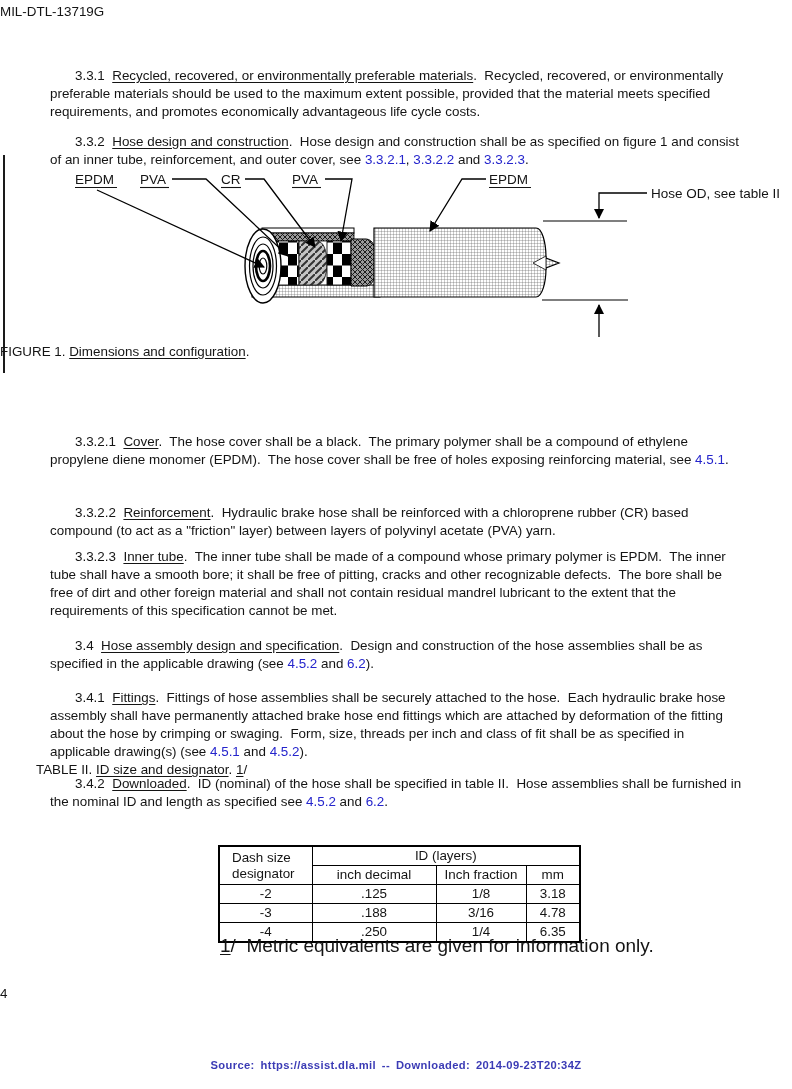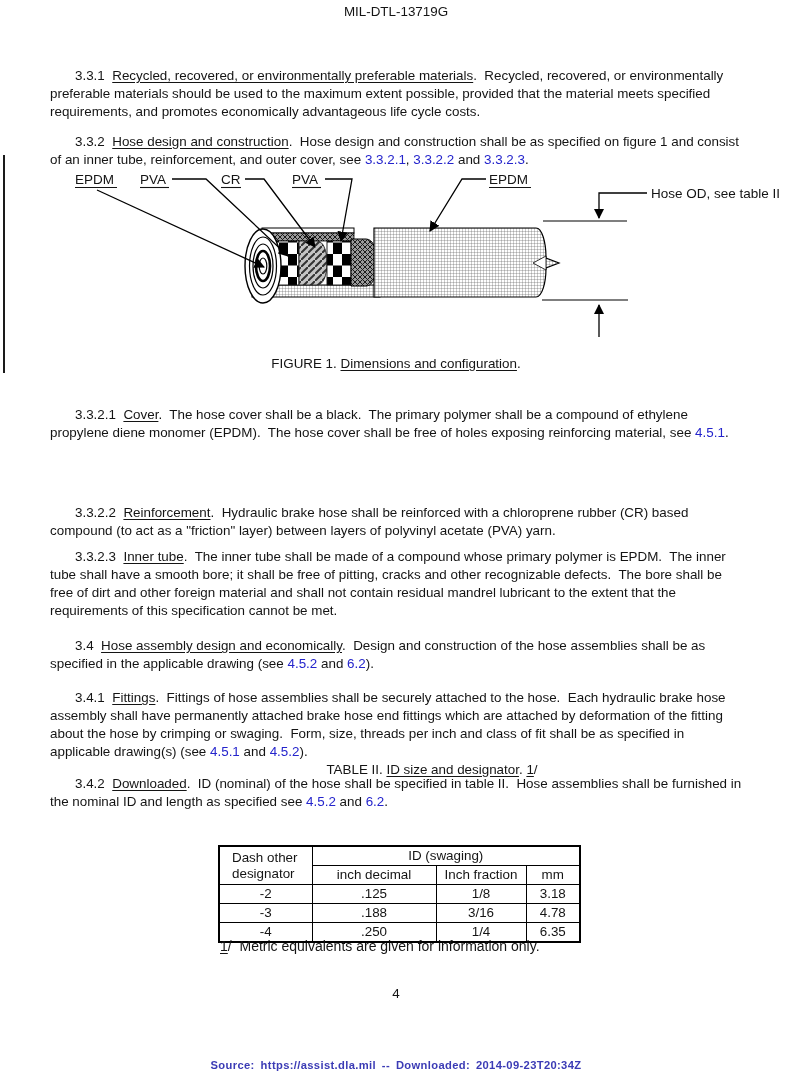--- a/index.html
+++ b/index.html
@@ -2,52 +2,52 @@
 <html style="--link-blue: #2424cc; --footer-blue: #3b3bb5;"><head>
 <meta charset="utf-8">
 <style>
   html,body{margin:0;padding:0;background:#ffffff;}
   .page{position:relative;width:792px;height:1089px;background:#fff;overflow:hidden;
         font-family:"Liberation Sans",sans-serif;color:#141414;}
   .para{position:absolute;left:50px;width:694px;font-size:13.4px;line-height:18px;
         text-indent:25px;white-space:pre-wrap;margin-top:36px;}
   .u{text-decoration:underline;text-underline-offset:2px;}
   .lnk{color:var(--link-blue,#2424cc);}
-  .centered{position:absolute;left:0;width:792px;text-align:center;font-size:13.4px;line-height:18px;}
+  .centered{position:absolute;left:0;width:792px;font-size:13.4px;line-height:18px;}
   .doc-header{top:3px;}
-  .fig-caption{top:343px;margin-top:12px;}
+  .fig-caption{top:343px;}
   .table-title{top:761px;margin-left:36px;}
   .page-number{top:985px;}
   .change-bar{position:absolute;left:3px;top:155px;width:2px;height:218px;background:#1a1a1a;}
   .fig-svg{position:absolute;left:0;top:162px;}
   .dtable{position:absolute;left:218px;top:845px;border-collapse:collapse;font-size:13.4px;
           border:2px solid #000;table-layout:fixed;}
   .dtable td{border:1px solid #000;padding:0 4px;height:18px;text-align:center;
              font-weight:normal;line-height:16px;}
   .dtable td.c1h{text-align:left;padding-left:12px;line-height:16px;}
-  .footnote{position:absolute;left:220px;top:937px;font-size:14px;line-height:18px;white-space:pre-wrap;text-align:center;}
+  .footnote{position:absolute;left:220px;top:937px;font-size:19px;line-height:18px;white-space:pre-wrap;text-align:center;}
   .doc-footer{position:absolute;left:0;top:1058px;width:792px;text-align:center;
               font-size:11.2px;line-height:14px;color:var(--footer-blue,#3b3bb5);
               letter-spacing:.35px;word-spacing:2.5px;font-weight:bold;}
 </style>
 </head>
 <body>
 
 <div class="page">
 
   <div class="change-bar"></div>
 
   <div class="centered doc-header">MIL-DTL-13719G</div>
 
   <div class="para" style="top:31px"><span>3.3.1  </span><span class="u">Recycled, recovered, or environmentally preferable materials</span><span>.  Recycled, recovered, or environmentally preferable materials should be used to the maximum extent possible, provided that the material meets specified requirements, and promotes economically advantageous life cycle costs.</span></div>
   <div class="para" style="top:97px"><span>3.3.2  </span><span class="u">Hose design and construction</span><span>.  Hose design and construction shall be as specified on figure 1 and consist of an inner tube, reinforcement, and outer cover, see </span><span class="lnk">3.3.2.1</span><span>, </span><span class="lnk">3.3.2.2</span><span> and </span><span class="lnk">3.3.2.3</span><span>.</span></div>
-  <div class="para" style="top:370px"><span>3.3.2.1  </span><span class="u">Cover</span><span>.  The hose cover shall be a black.  The primary polymer shall be a compound of ethylene propylene diene monomer (EPDM).  The hose cover shall be free of holes exposing reinforcing material, see </span><span class="lnk">4.5.1</span><span>.</span></div>
+  <div class="para" style="top:397px"><span>3.3.2.1  </span><span class="u">Cover</span><span>.  The hose cover shall be a black.  The primary polymer shall be a compound of ethylene propylene diene monomer (EPDM).  The hose cover shall be free of holes exposing reinforcing material, see </span><span class="lnk">4.5.1</span><span>.</span></div>
   <div class="para" style="top:468px"><span>3.3.2.2  </span><span class="u">Reinforcement</span><span>.  Hydraulic brake hose shall be reinforced with a chloroprene rubber (CR) based compound (to act as a "friction" layer) between layers of polyvinyl acetate (PVA) yarn.</span></div>
   <div class="para" style="top:512px"><span>3.3.2.3  </span><span class="u">Inner tube</span><span>.  The inner tube shall be made of a compound whose primary polymer is EPDM.  The inner tube shall have a smooth bore; it shall be free of pitting, cracks and other recognizable defects.  The bore shall be free of dirt and other foreign material and shall not contain residual mandrel lubricant to the extent that the requirements of this specification cannot be met.</span></div>
-  <div class="para" style="top:601px"><span>3.4  </span><span class="u">Hose assembly design and economically</span><span>.  Design and construction of the hose assemblies shall be as specified in the applicable drawing (see </span><span class="lnk">4.5.2</span><span> and </span><span class="lnk">6.2</span><span>).</span></div>
+  <div class="para" style="top:601px"><span>3.4  </span><span class="u">Hose assembly design and specification</span><span>.  Design and construction of the hose assemblies shall be as specified in the applicable drawing (see </span><span class="lnk">4.5.2</span><span> and </span><span class="lnk">6.2</span><span>).</span></div>
   <div class="para" style="top:653px"><span>3.4.1  </span><span class="u">Fittings</span><span>.  Fittings of hose assemblies shall be securely attached to the hose.  Each hydraulic brake hose assembly shall have permanently attached brake hose end fittings which are attached by deformation of the fitting about the hose by crimping or swaging.  Form, size, threads per inch and class of fit shall be as specified in applicable drawing(s) (see </span><span class="lnk">4.5.1</span><span> and </span><span class="lnk">4.5.2</span><span>).</span></div>
   <div class="para" style="top:739px"><span>3.4.2  </span><span class="u">Downloaded</span><span>.  ID (nominal) of the hose shall be specified in table II.  Hose assemblies shall be furnished in the nominal ID and length as specified see </span><span class="lnk">4.5.2</span><span> and </span><span class="lnk">6.2</span><span>.</span></div>
 
   <svg class="fig-svg" width="792" height="178" viewBox="0 0 792 178">
     <defs>
       <pattern id="cross" width="3" height="3" patternUnits="userSpaceOnUse">
         <rect width="3" height="3" fill="#ffffff"></rect>
         <path d="M0 0H3M0 0V3" stroke="#555" stroke-width="0.6" fill="none"></path>
       </pattern>
       <pattern id="checker" width="18" height="23" patternUnits="userSpaceOnUse">
@@ -126,24 +126,24 @@
   <table class="dtable">
     <colgroup>
       <col style="width:93px">
         <col style="width:124px">
         <col style="width:90px">
         <col style="width:54px">
     </colgroup>
     <tbody>
       <tr>
         <td rowspan="2" class="c1h">
-          <div>Dash other</div>
+          <div>Dash size</div>
           <div>designator</div>
         </td>
-        <td colspan="3">ID (swaging)</td>
+        <td colspan="3">ID (layers)</td>
       </tr>
       <tr>
         <td>inch decimal</td>
         <td>Inch fraction</td>
         <td>mm</td>
       </tr>
     </tbody>
     <tbody>
         <tr>
           <td>-2</td>

